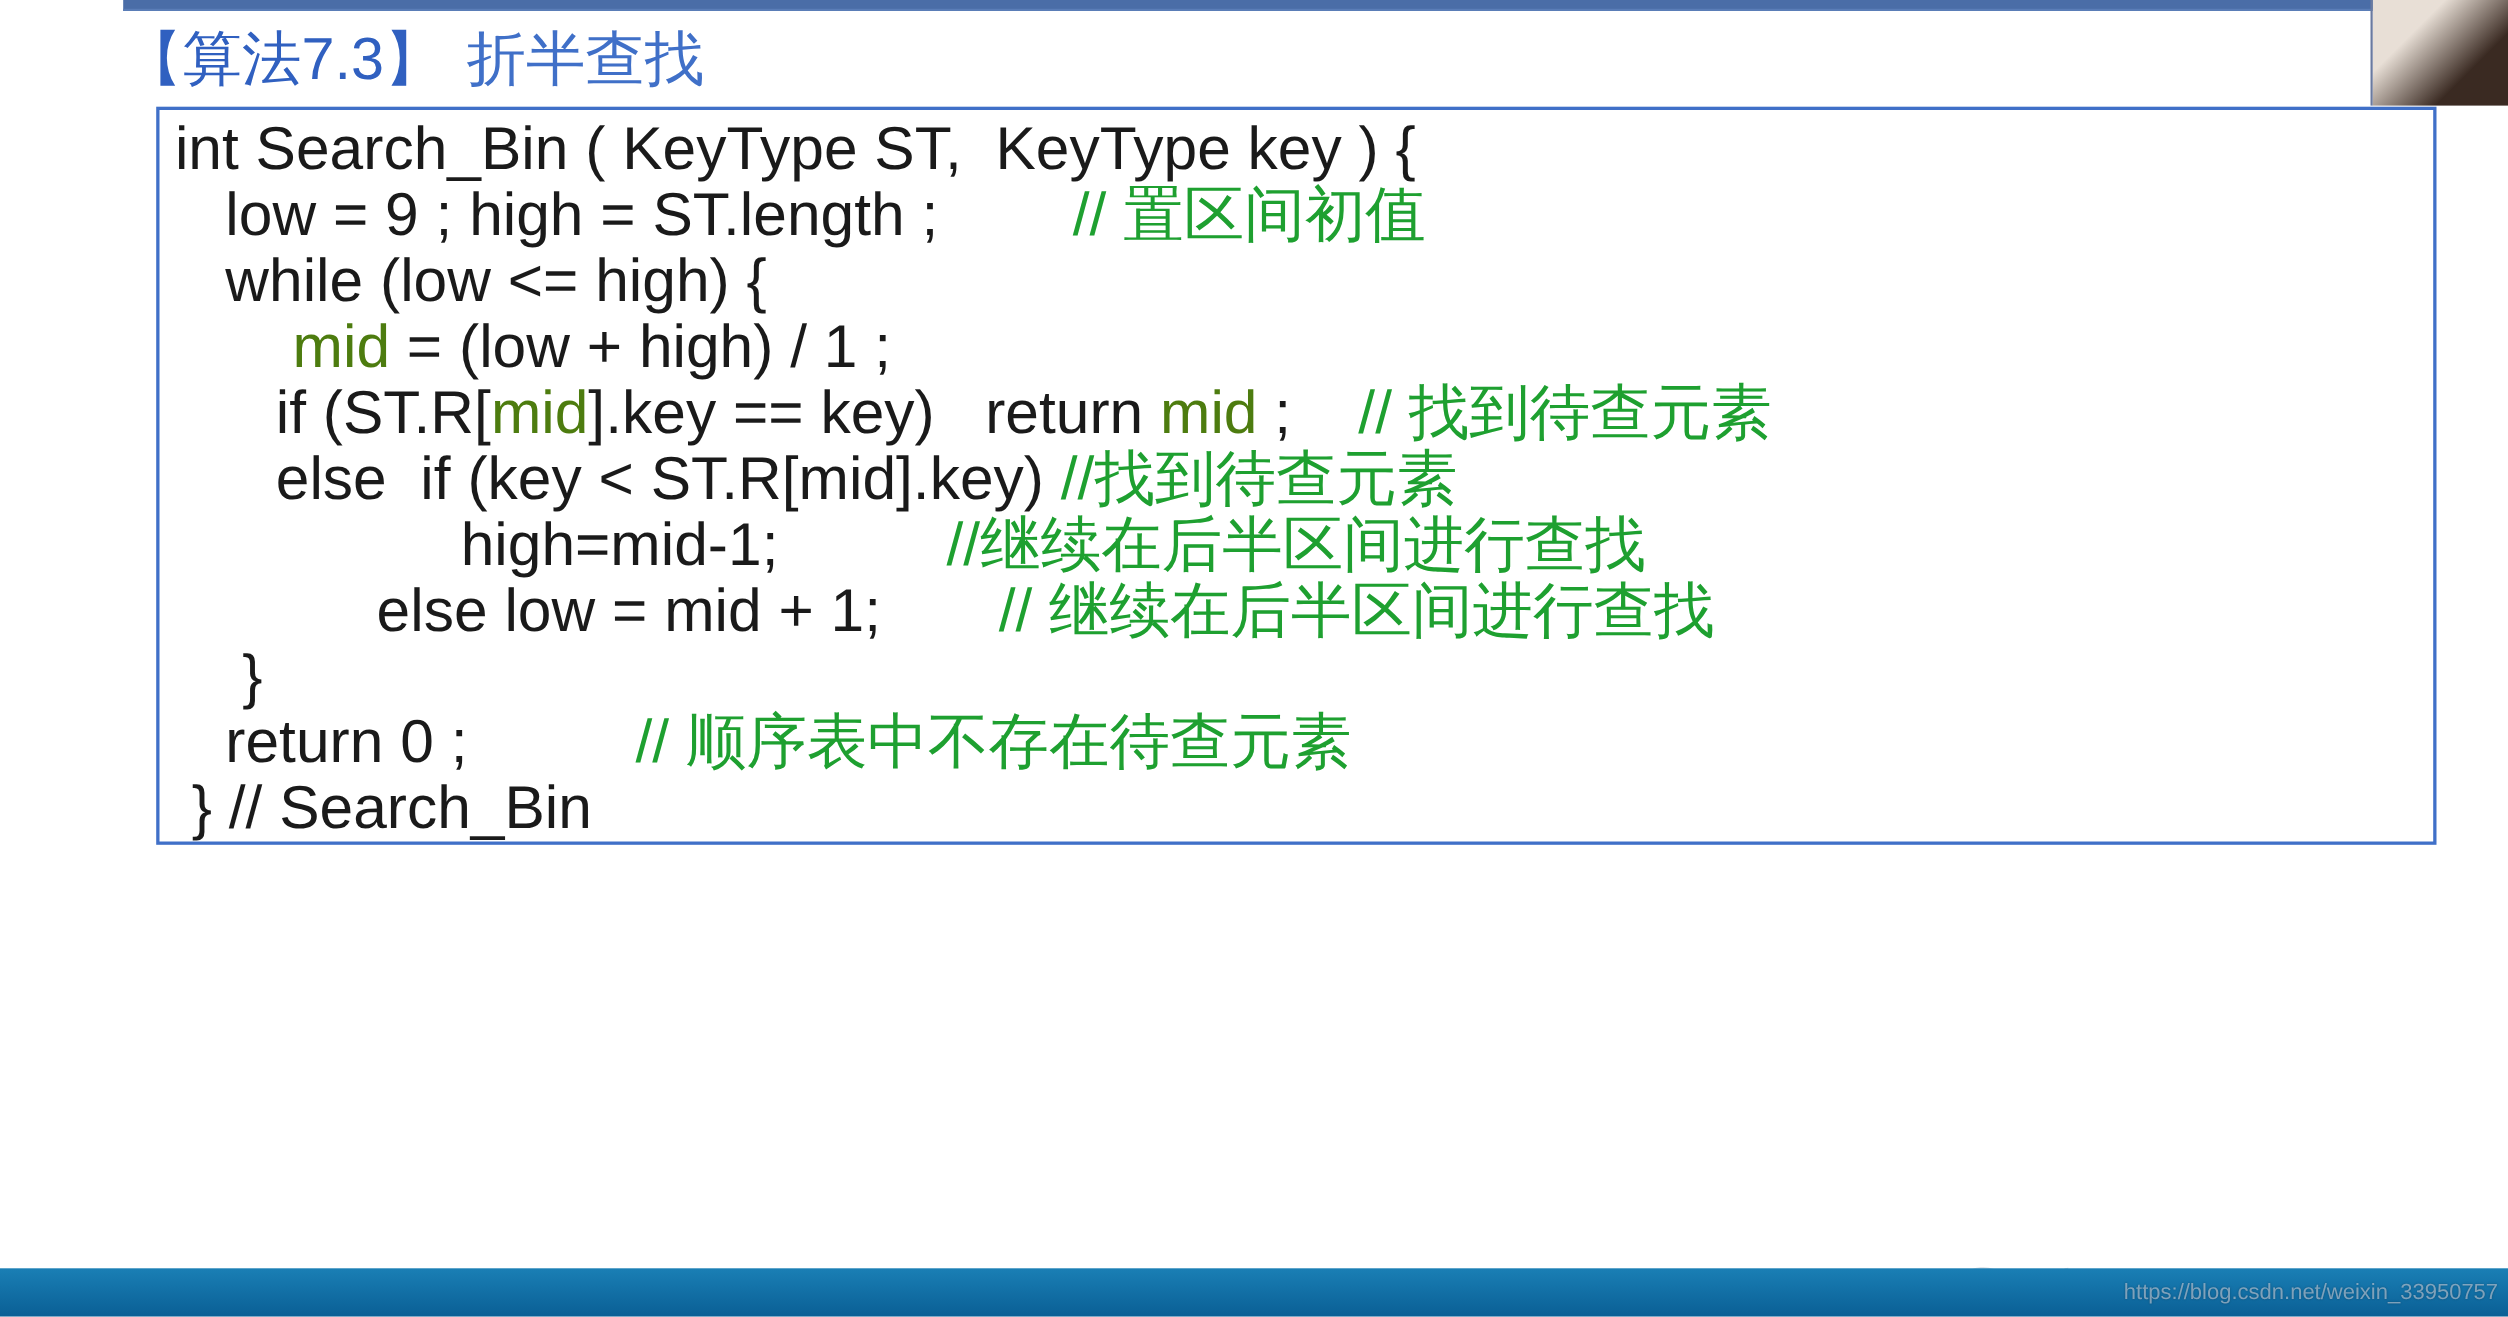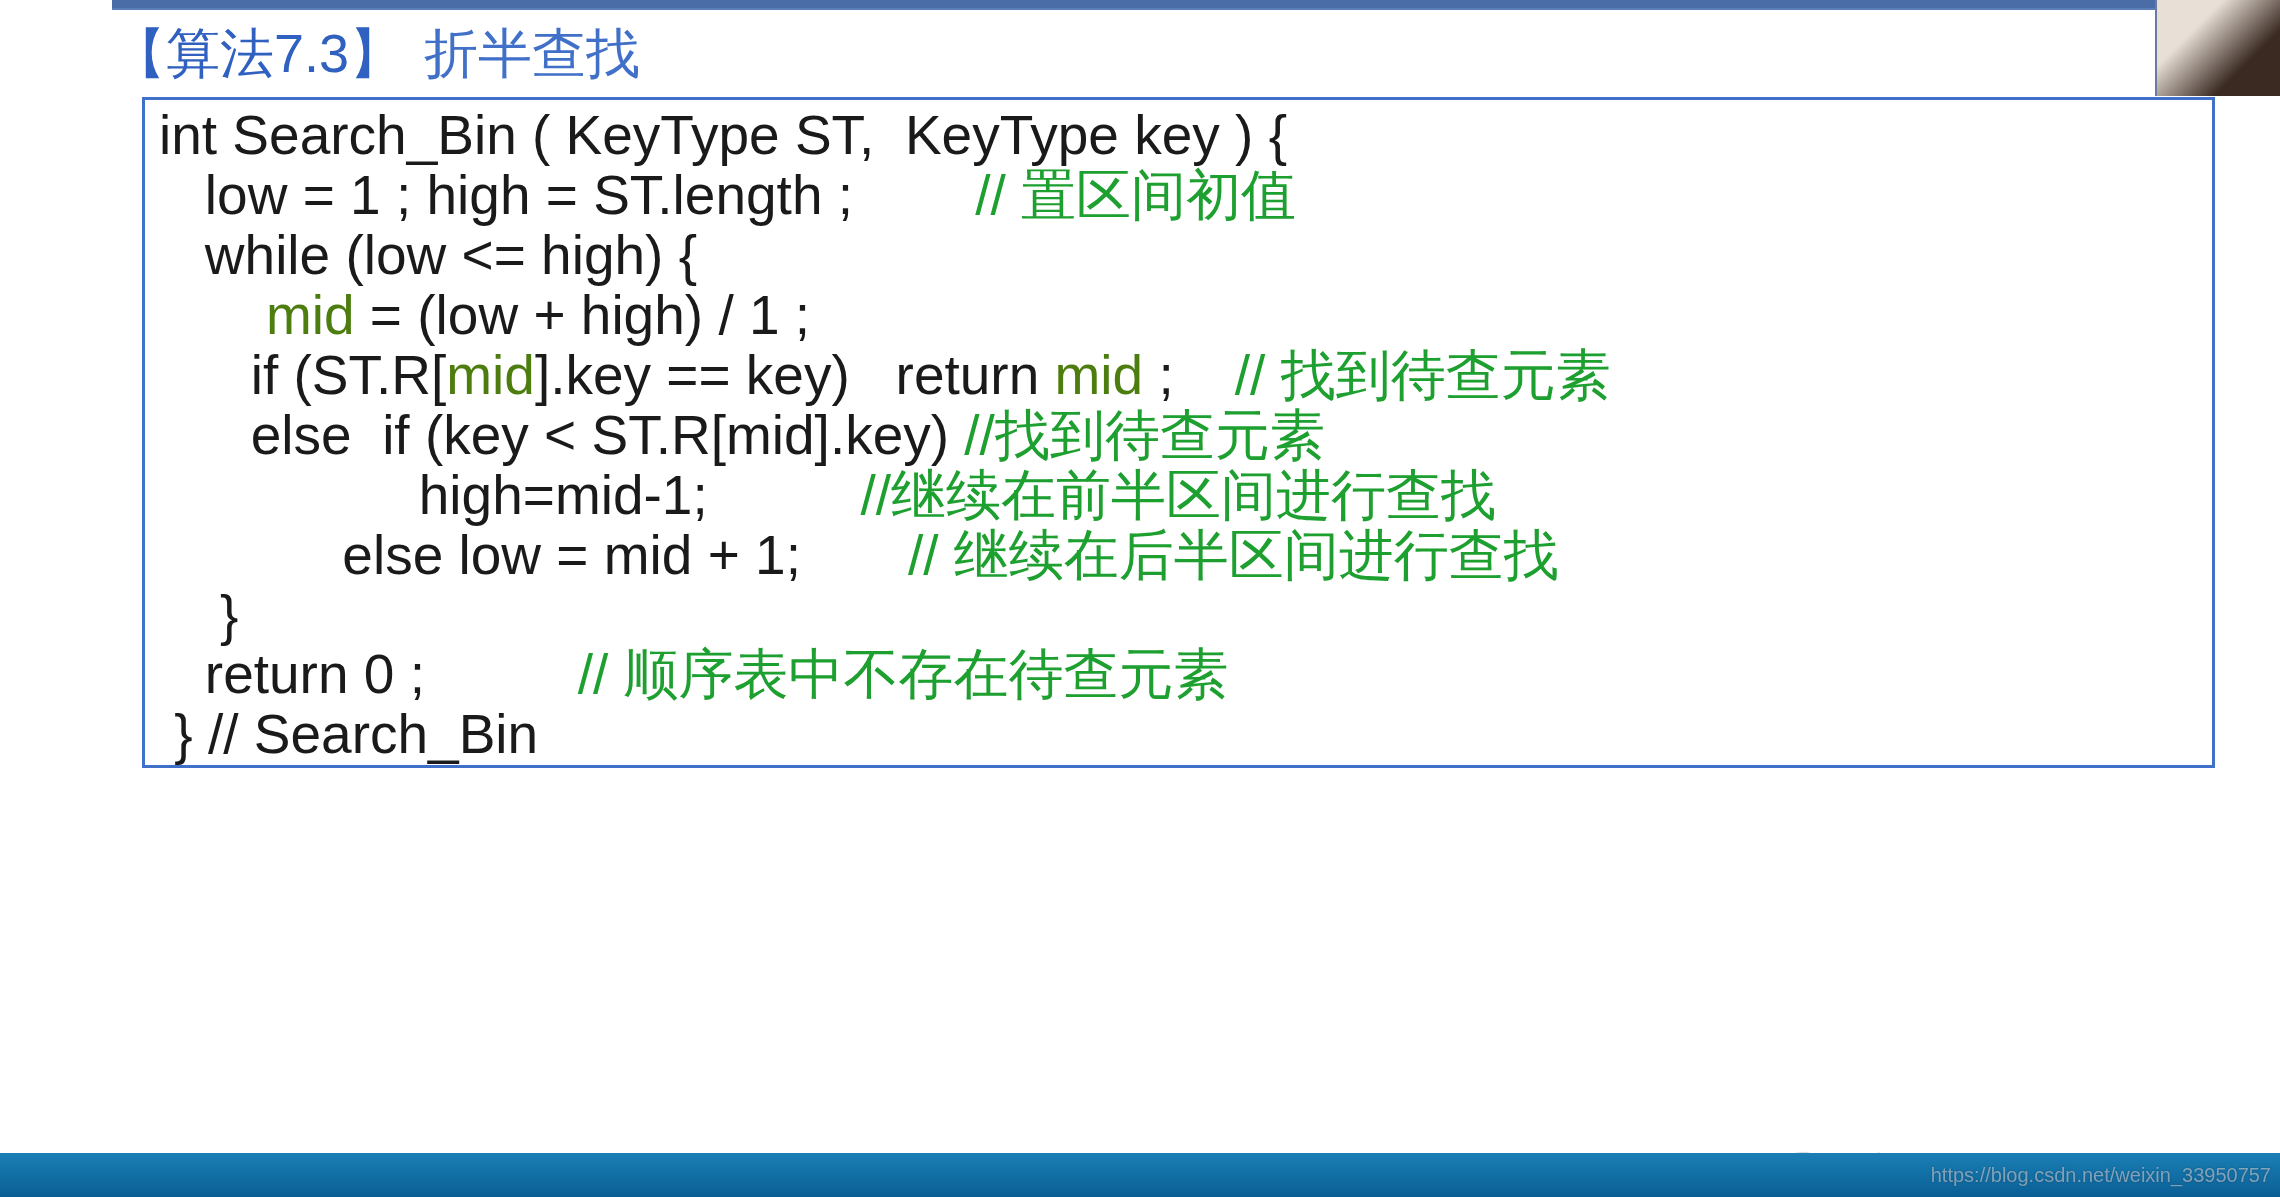--- a/index.html
+++ b/index.html
@@ -74,26 +74,26 @@
   </style>
 </head>
 <body>
 
 <div class="top-border"></div>
 <div class="corner-img"></div>
 
 <div class="title-bar"><span>【算法7.3】</span><span class="title-part2">折半查找</span></div>
 
 <div class="code-box"><span>int Search_Bin ( KeyType ST,  KeyType key ) {</span>
-<span>   low = 1 ; high = ST.length ;        </span><span class="cmt">// 置区间初值</span>
+<span>   low = 9 ; high = ST.length ;        </span><span class="cmt">// 置区间初值</span>
 <span>   while (low &lt;= high) {</span>
 <span>       </span><span class="kw-blue">mid</span><span> = (low + high) / 1 ;</span>
 <span>      if (ST.R[</span><span class="kw-blue">mid</span><span>].key == key)   return </span><span class="kw-blue">mid</span><span> ;    </span><span class="cmt">// 找到待查元素</span>
 <span>      else  if (key &lt; ST.R[mid].key) </span><span class="cmt">//找到待查元素</span>
-<span>                 high=mid-1;          </span><span class="cmt">//继续在前半区间进行查找</span>
+<span>                 high=mid-1;          </span><span class="cmt">//继续在后半区间进行查找</span>
 <span>            else low = mid + 1;       </span><span class="cmt">// 继续在后半区间进行查找</span>
 <span>    }</span>
 <span>   return 0 ;          </span><span class="cmt">// 顺序表中不存在待查元素</span>
 <span> } // Search_Bin</span></div>
 
 <div class="decor">⌒ 乄</div>
 <div class="bottom-bar"></div>
 <div class="watermark">https://blog.csdn.net/weixin_33950757</div>
 
 </body></html>

